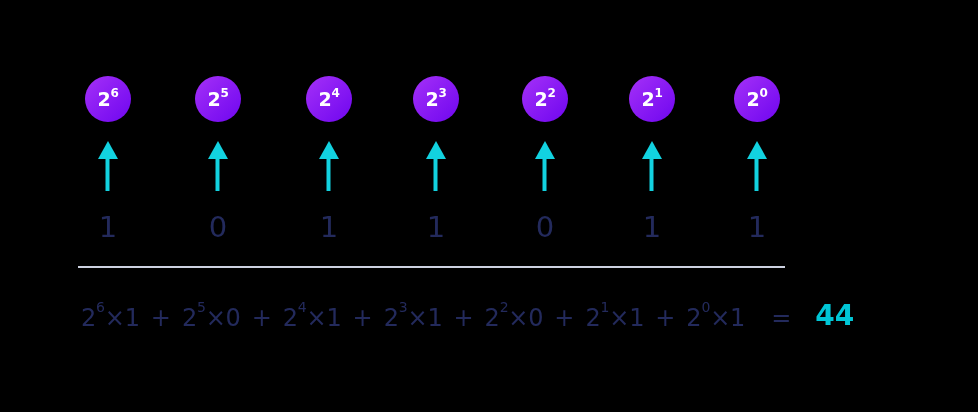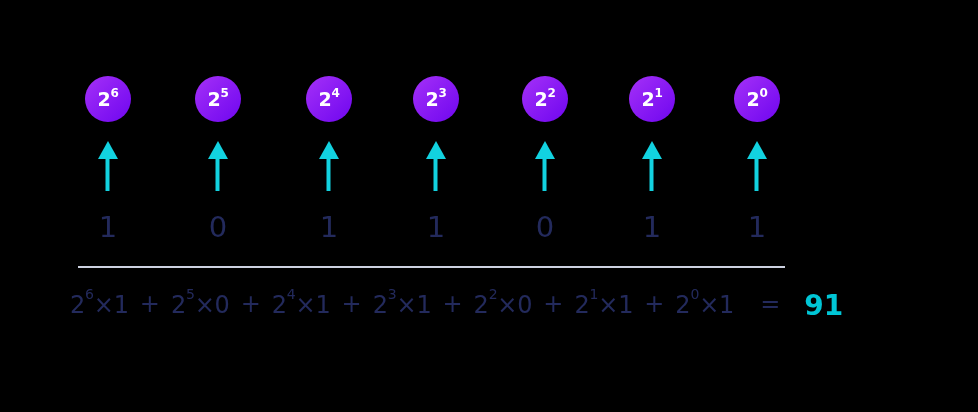--- a/index.html
+++ b/index.html
@@ -75,25 +75,25 @@
     left: 78px;
     top: 266px;
     width: 707px;
     height: 2px;
     background: #ccd1e0;
   }
 
   
   #equation {
     position: absolute;
-    left: 70px;
+    left: 81px;
     top: 292px;
     height: 38px;
     display: flex;
-    align-items: flex-start;
+    align-items: flex-end;
     color: #232a5c;
     font-size: 24px;
     font-weight: 500;
     line-height: 1;
     white-space: nowrap;
   }
   .term {
     display: inline-block;
     letter-spacing: -0.2px;
   }
@@ -207,16 +207,16 @@
       <span class="term"><span>2</span><span class="sup">4</span><span>×1</span></span>
       <span class="plus">+</span>
       <span class="term"><span>2</span><span class="sup">3</span><span>×1</span></span>
       <span class="plus">+</span>
       <span class="term"><span>2</span><span class="sup">2</span><span>×0</span></span>
       <span class="plus">+</span>
       <span class="term"><span>2</span><span class="sup">1</span><span>×1</span></span>
       <span class="plus">+</span>
       <span class="term"><span>2</span><span class="sup">0</span><span>×1</span></span>
       <span id="equals">=</span>
-      <span id="result">91</span>
+      <span id="result">44</span>
     </div>
 
 </div>
 
 </body></html>

